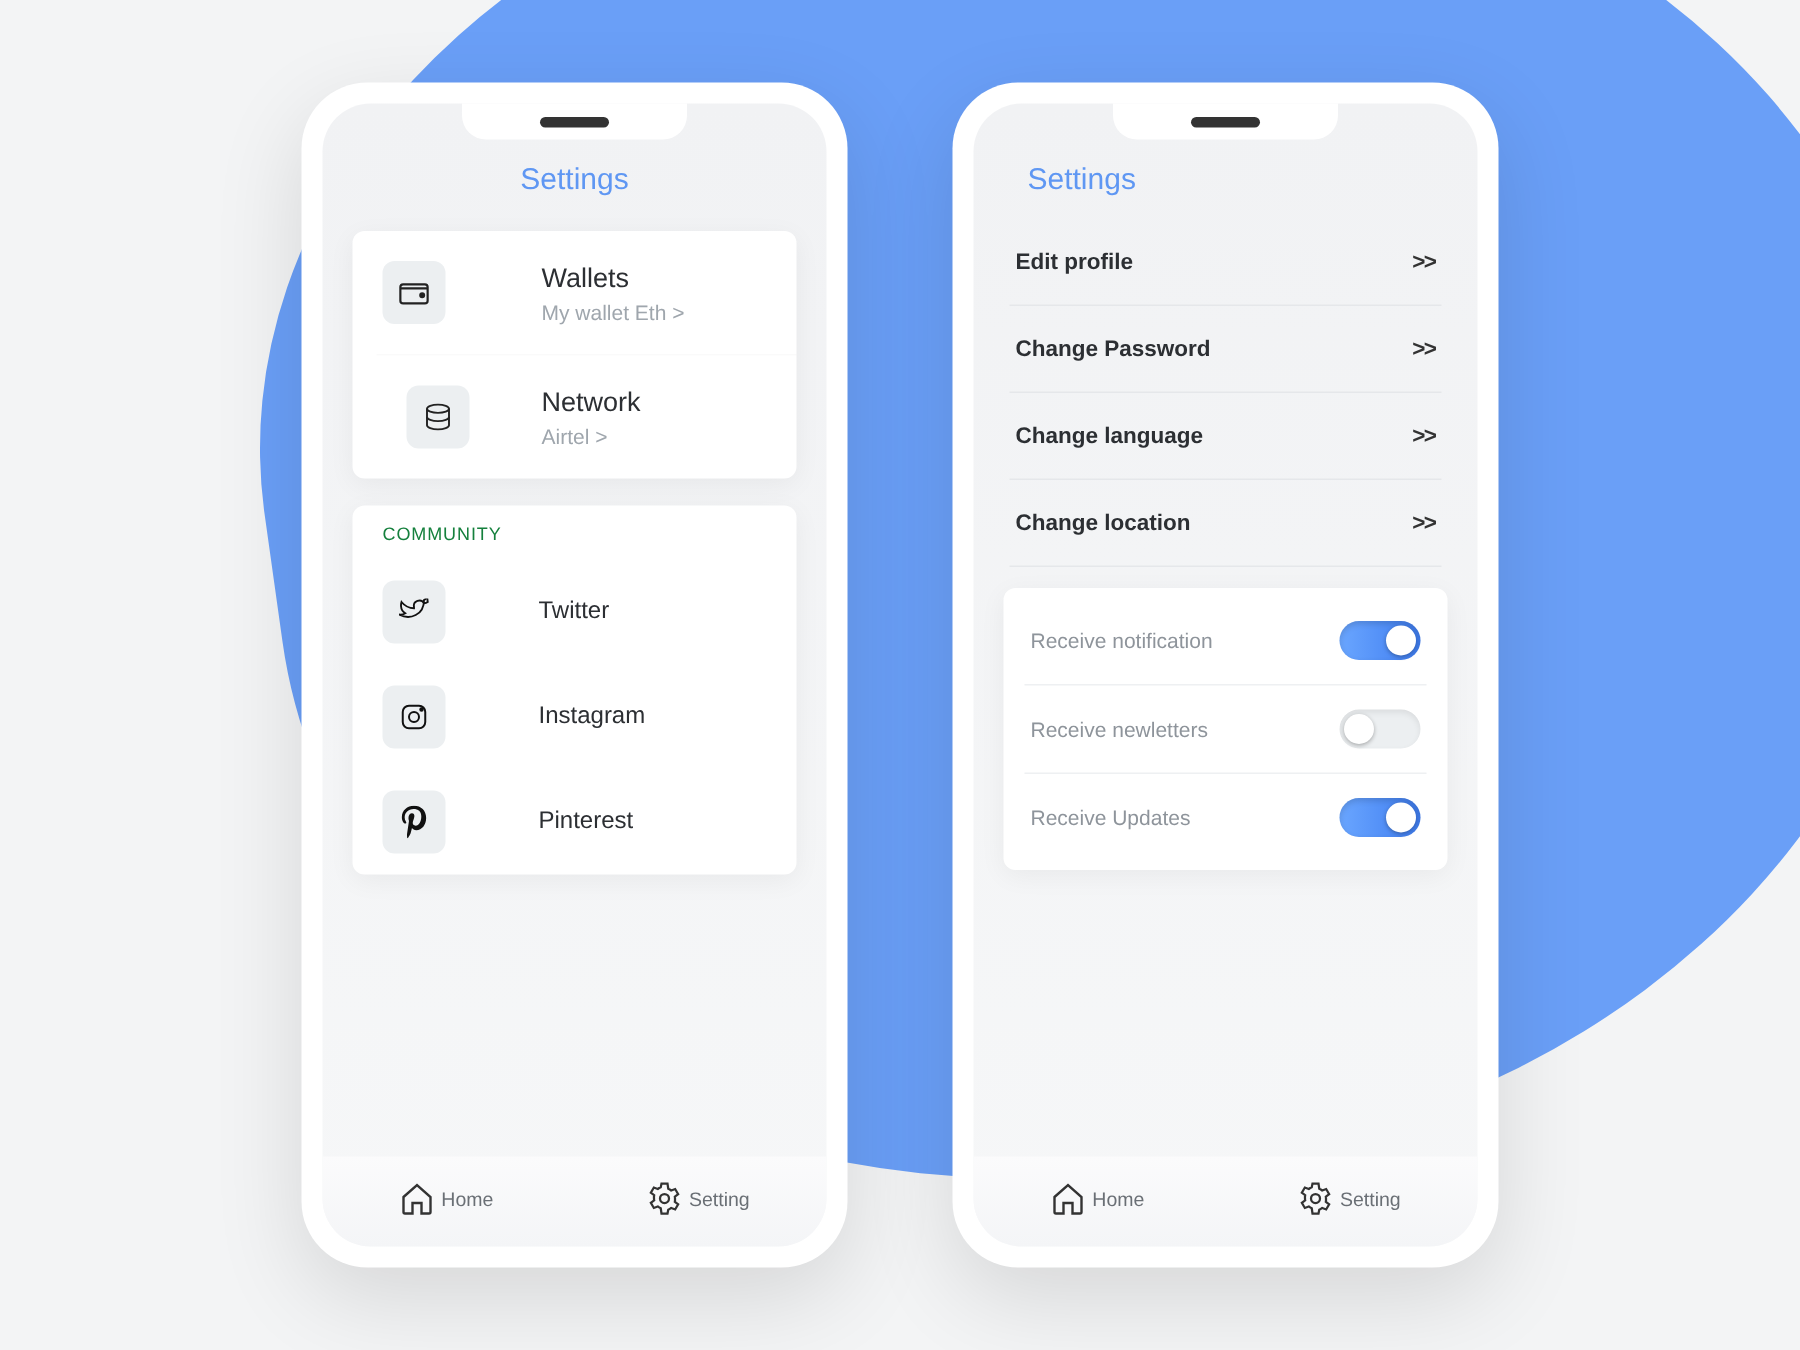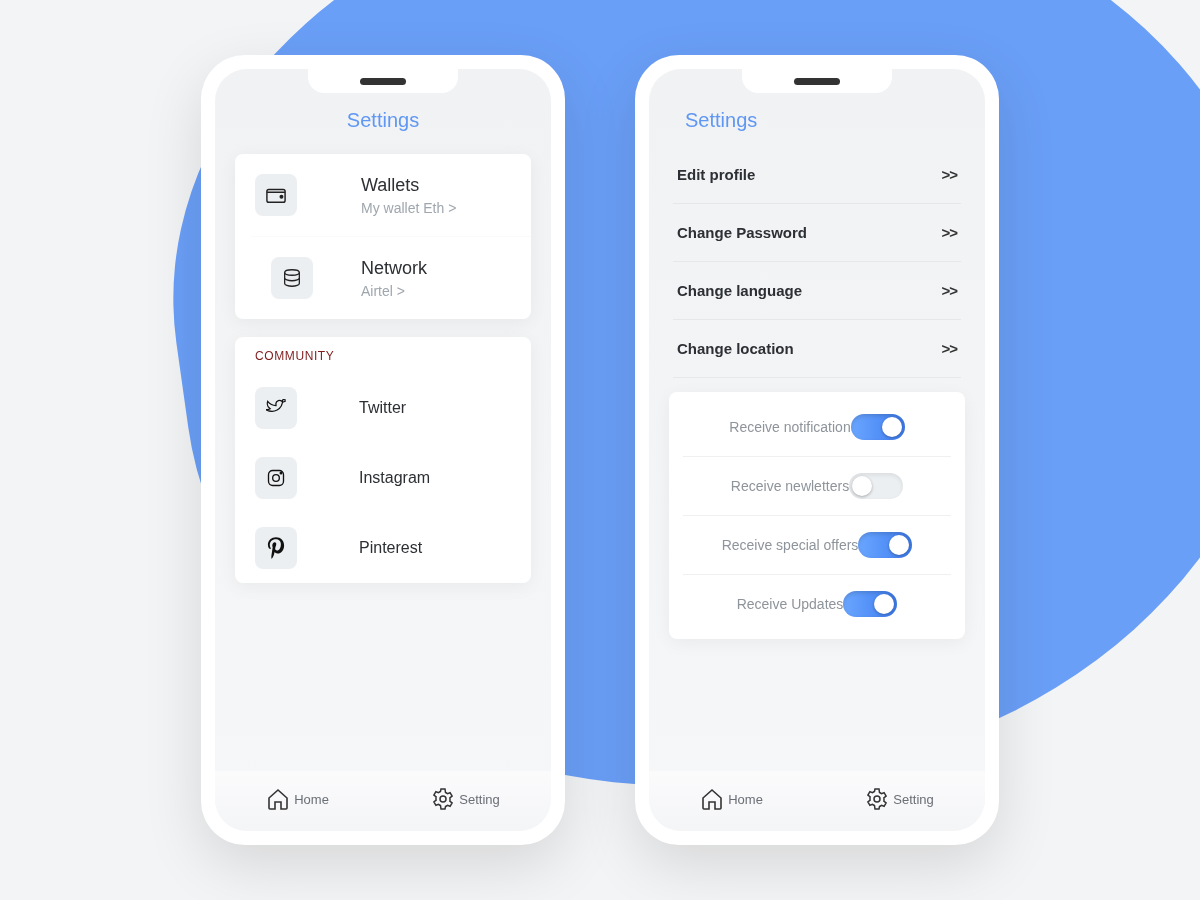--- a/index.html
+++ b/index.html
@@ -66,39 +66,39 @@
   .row + .row { border-top:1px solid rgba(0,0,0,.02);margin-left:16px; }
   .iconbox {
     width:42px; height:42px; border-radius:8px;
     background:#eceff1; display:flex; align-items:center; justify-content:center;
     flex:0 0 auto; margin-right:28px;
   }
   .row .bigcol { margin-left:auto; min-width:150px; }
   .row .bigcol .t1 { font-size:18px; color:#2c2f33; font-weight:500; }
   .row .bigcol .t2 { font-size:14px; color:#9fa6ad; margin-top:4px; }
 
-  .section-label { font-size:12px; letter-spacing:.6px; color:#7f1d1d; padding:12px 20px 10px; }
+  .section-label { font-size:12px; letter-spacing:.6px; color:#15803d; padding:12px 20px 10px; }
   .comm-row { display:flex; align-items:center; padding:14px 20px; }
   .comm-row .label { font-size:16px; color:#2c2f33; margin-left:34px; }
 
   .list { margin:0 24px; }
   .list-row {
     display:flex; align-items:center; justify-content:space-between;
     padding:20px 4px; border-bottom:1px solid #e5e7ea;
     font-size:15px; color:#2c2f33; font-weight:600;
   }
   .chev { font-weight:700; color:#333; letter-spacing:-1px; }
 
   .toggle-card {
     background:#fff; margin:14px 20px 0; border-radius:8px;
     box-shadow:0 4px 18px rgba(0,0,0,.05);
     padding:6px 14px 6px;
   }
   .tog-row {
-    display:flex; align-items:center; justify-content:center;
+    display:flex; align-items:center; justify-content:space-between;
     padding:16px 4px; border-bottom:1px solid #eef0f2;
     font-size:14px; color:#8e949b;
   }
   .tog-row:last-child { border-bottom:none; }
   .switch {
     width:54px; height:26px; border-radius:20px; position:relative;
   }
   .switch.on  { background: linear-gradient(90deg,#6aa6ff,#3f7df0); box-shadow: inset 0 2px 4px rgba(0,0,0,.15); }
   .switch.off { background:#eceff1; box-shadow: inset 0 2px 4px rgba(0,0,0,.08); }
   .knob {
@@ -240,26 +240,20 @@
               <div class="knob"></div>
             </div>
         </div>
         <div class="tog-row">
           <span>Receive newletters</span>
           <div class="switch off">
               <div class="knob"></div>
             </div>
         </div>
         <div class="tog-row">
-          <span>Receive special offers</span>
-          <div class="switch on">
-              <div class="knob"></div>
-            </div>
-        </div>
-        <div class="tog-row">
           <span>Receive Updates</span>
           <div class="switch on">
               <div class="knob"></div>
             </div>
         </div>
       </div>
 
       <div class="tabbar">
         <div class="tab">
           <svg width="24" height="24" viewBox="0 0 24 24" fill="none" stroke="#333" stroke-width="1.6">

